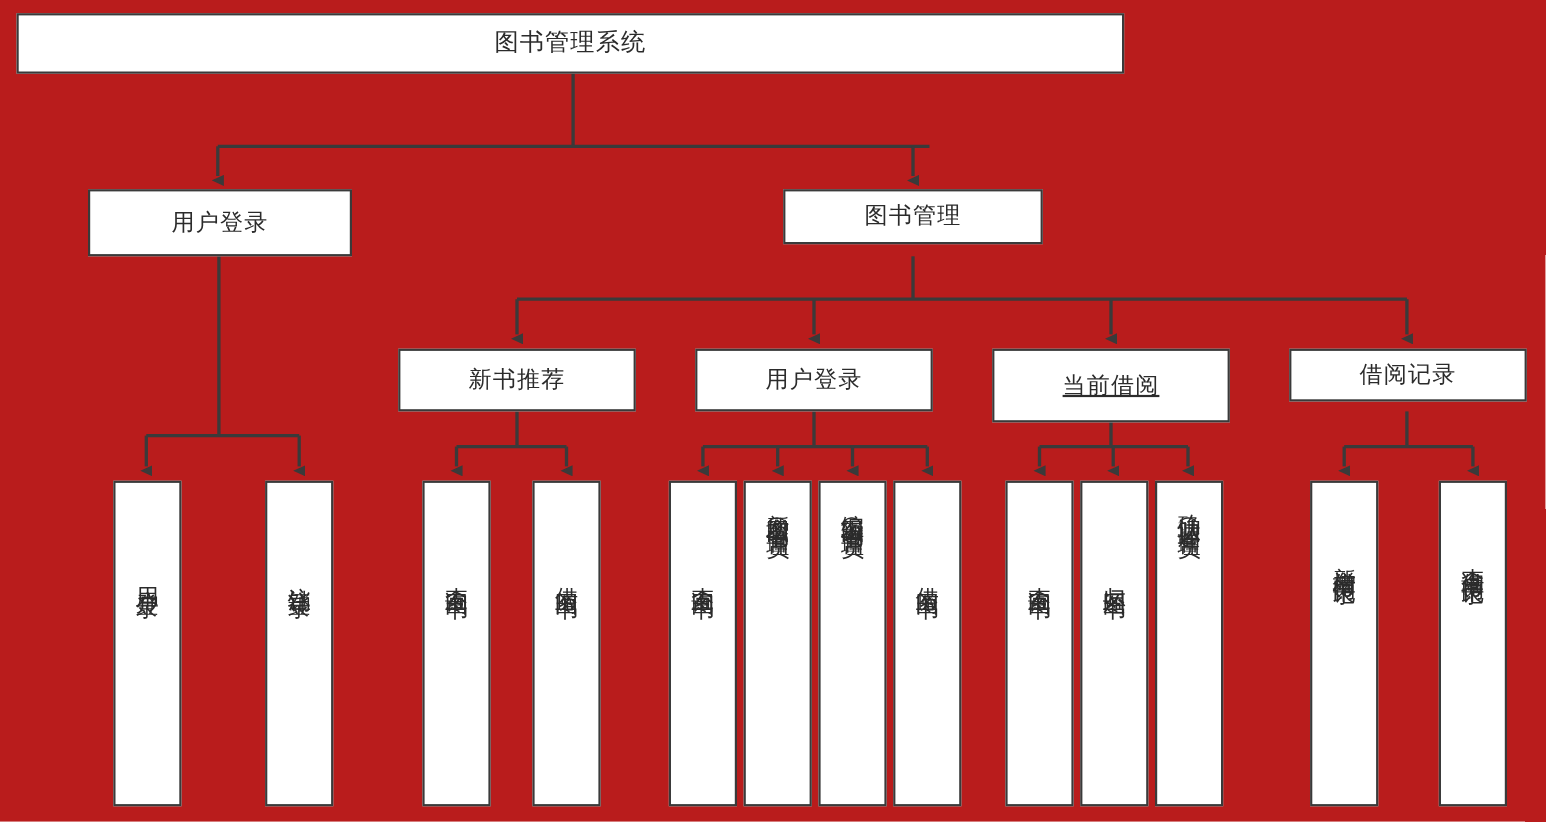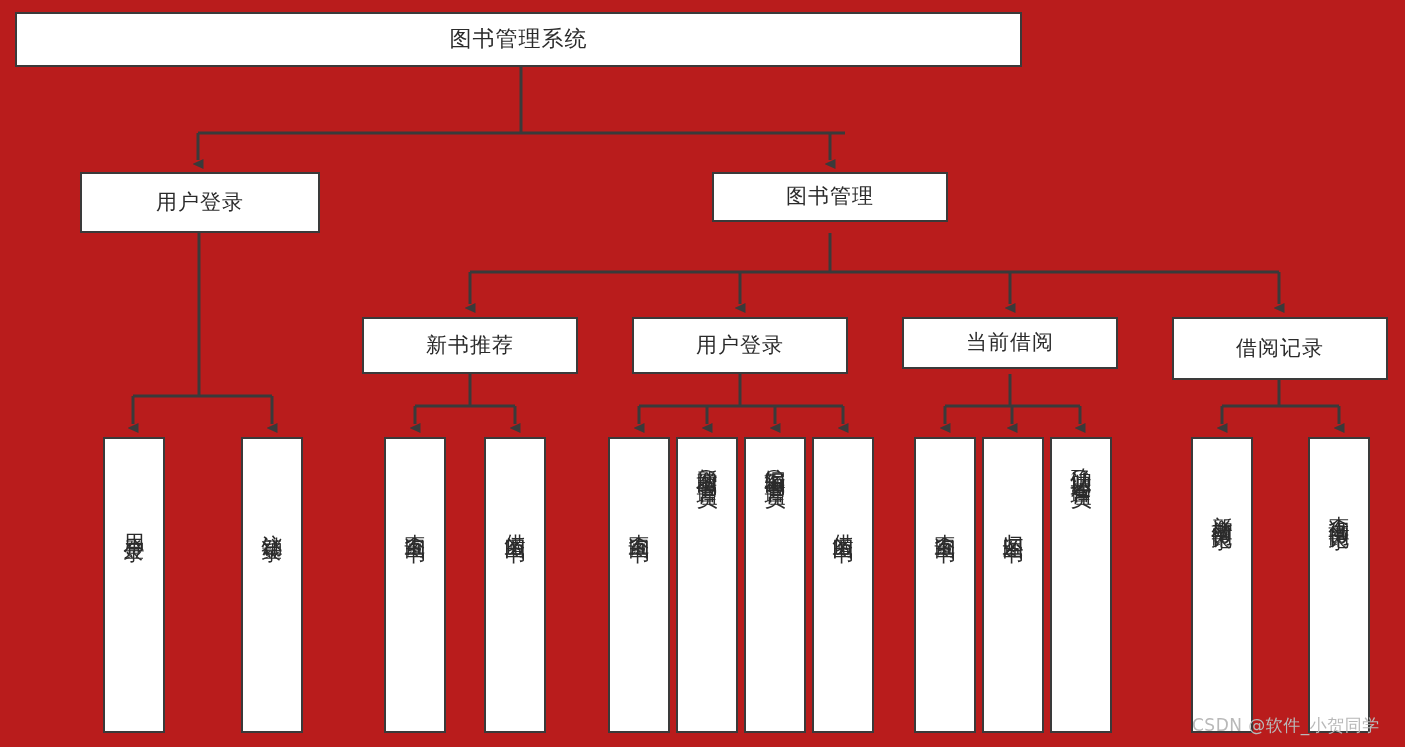--- a/index.html
+++ b/index.html
@@ -131,24 +131,24 @@
   <div class="node" style="left:712px; top:172px; width:236px; height:50px;">
     <span class="label">图书管理</span>
   </div>
 
   <div class="node" style="left:362px; top:317px; width:216px; height:57px;align-items:center;">
     <span class="label">新书推荐</span>
   </div>
   <div class="node" style="left:632px; top:317px; width:216px; height:57px;">
     <span class="label">用户登录</span>
   </div>
-  <div class="node" style="left:902px; top:317px; width:216px; height:52px;">
+  <div class="node" style="left:902px; top:317px; width:216px; height:67px;text-decoration:underline;">
     <span class="label">当前借阅</span>
   </div>
-  <div class="node" style="left:1172px; top:317px; width:216px; height:63px;">
+  <div class="node" style="left:1172px; top:317px; width:216px; height:48px;">
     <span class="label">借阅记录</span>
   </div>
 
   <div class="node vertical pad-low" style="left:103px; top:437px; width:62px; height:296px;">
     <span class="label">用户登录</span>
   </div>
   <div class="node vertical pad-low" style="left:241px; top:437px; width:62px; height:296px;">
     <span class="label">注销登录</span>
   </div>
 
@@ -182,15 +182,14 @@
     <span class="label">确认归还（管理员）</span>
   </div>
 
   <div class="node vertical pad-mid" style="left:1191px; top:437px; width:62px; height:296px;">
     <span class="label">新增借阅记录</span>
   </div>
   <div class="node vertical pad-mid" style="left:1308px; top:437px; width:62px; height:296px;">
     <span class="label">查询借阅记录</span>
   </div>
 
-  <div class="watermark" style="left:1192px; top:714px;">CSDN @软件_小贺同学</div>
 
 </div>
 
 </body></html>

